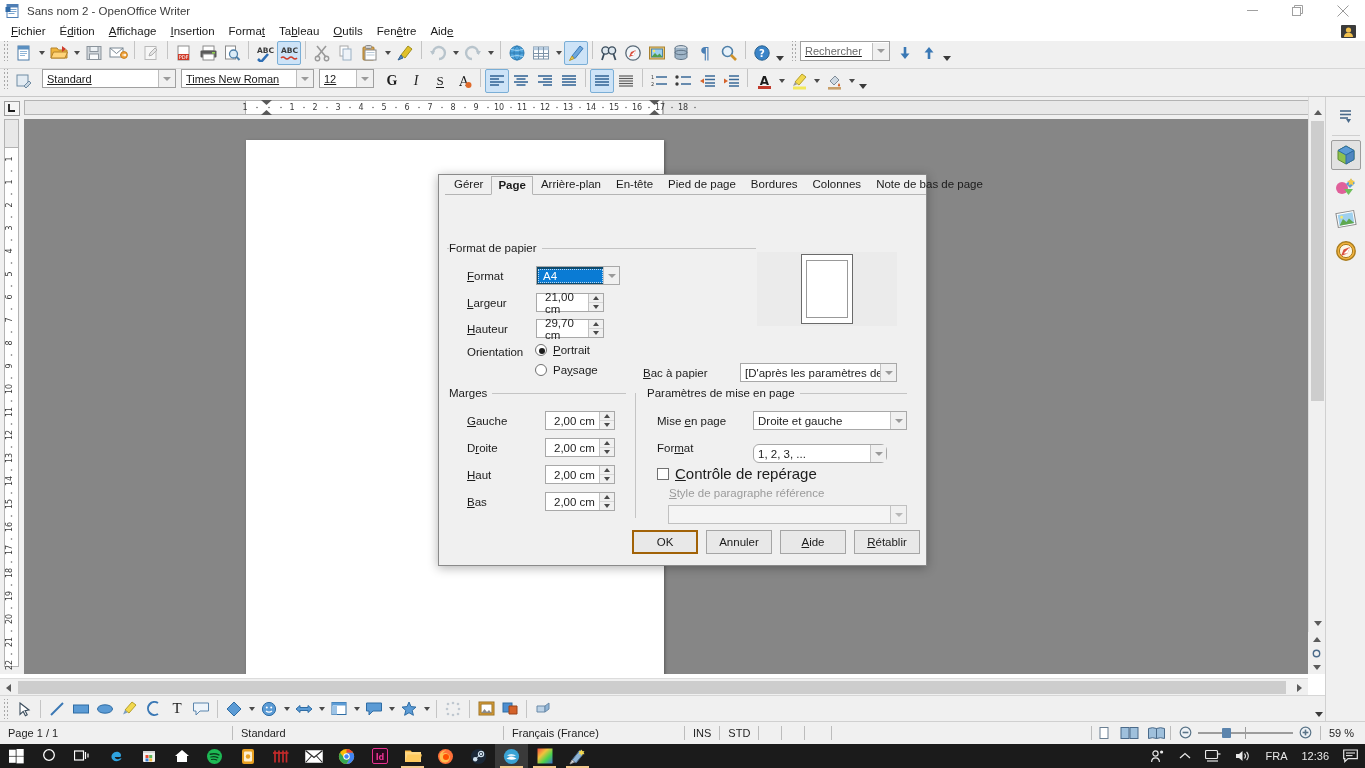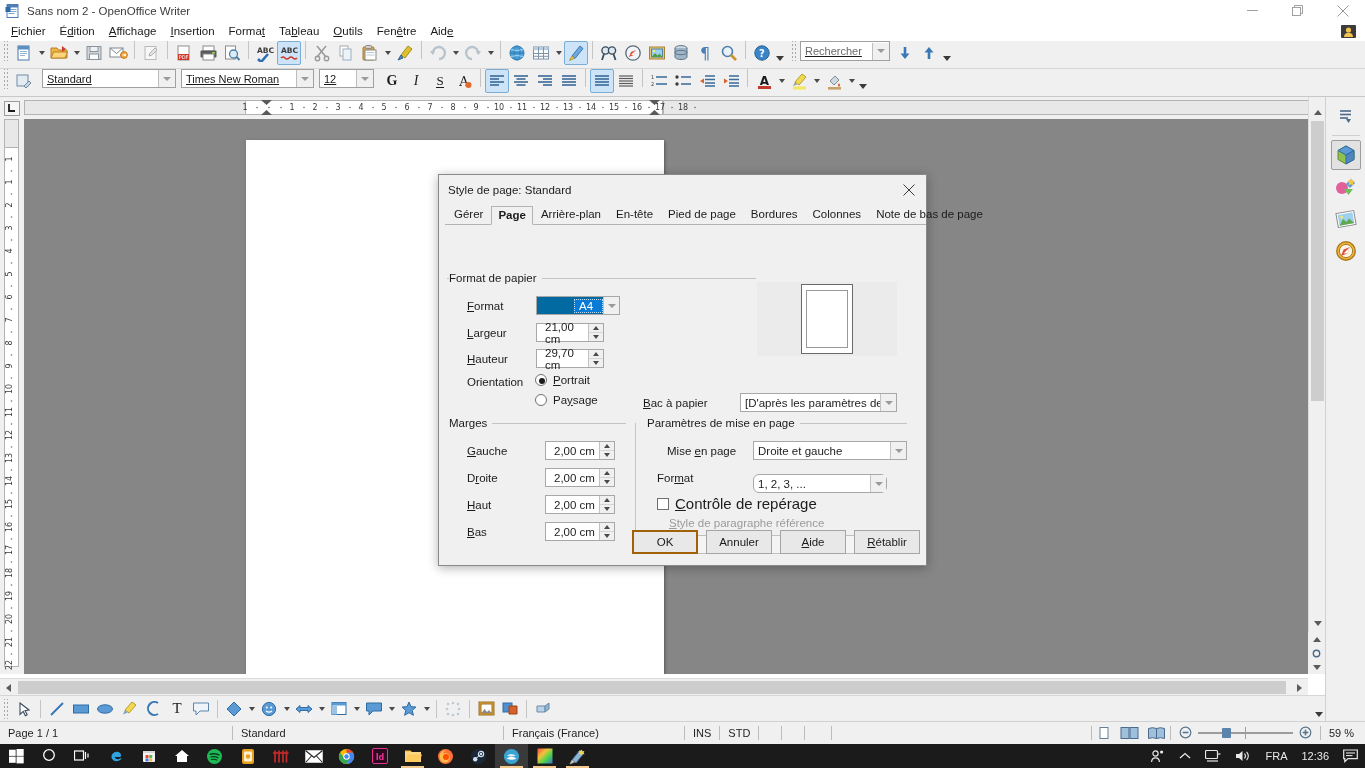--- a/index.html
+++ b/index.html
@@ -262,21 +262,21 @@
 
   .field {
     position: absolute; height: 19px; background: #fff; border: 1px solid #a8a8a8;
     display: flex; align-items: center; font-size: 11.5px;
   }
   .field .v { padding-left: 4px; flex:1; white-space:nowrap; overflow:hidden; }
   .field .dd {
     width: 16px; height: 17px; background: #f0f0f0; border-left: 1px solid #c2c2c2;
     display:flex; align-items:center; justify-content:center; flex:none;
   }
-  .field.selected-combo { border: 1px solid #a8a8a8; background: #0369a1; padding-left: 36px; }
+  .field.selected-combo { border: 1px solid #a8a8a8; background: #0c4a6e; }
   .field.selected-combo .v { color: #fff; background: #0a7bd4; border: 1px dotted #bcd9f2; margin: 1px 0 1px 1px; }
   .field.disabled { background: #f4f4f4; border-color: #c0c0c0; }
   .field.disabled .dd .chev { border-top-color: #b8b8b8; }
 
   .spin {
     position: absolute; height: 19px; background: #fff; border: 1px solid #a8a8a8;
     display: flex; align-items: center; font-size: 11.5px;
   }
   .spin .v { padding-left: 8px; flex: 1; }
   .spin .btns {
@@ -1232,29 +1232,20 @@
           <line x1="3.6" y1="6.5" x2="9.4" y2="6.5" stroke="#5a7488" stroke-width="1.6"></line>
           <line x1="6.5" y1="3.6" x2="6.5" y2="9.4" stroke="#5a7488" stroke-width="1.6"></line>
         </svg>
       </span>
     </div>
     <div class="sb-sep"></div>
     <div class="sb-cell" style="width:44px;justify-content:flex-start">59 %</div>
   </div>
 
   <div class="dialog">
-    <div class="dlg-title">
-      <span>Style de page: Standard</span>
-      <div class="dlg-close">
-        <svg width="12" height="12">
-          <line x1="0.5" y1="0.5" x2="11.5" y2="11.5" stroke="#3a3a3a"></line>
-          <line x1="11.5" y1="0.5" x2="0.5" y2="11.5" stroke="#3a3a3a"></line>
-        </svg>
-      </div>
-    </div>
 
     <div class="tabstrip">
       <div class="tab">Gérer</div>
       <div class="tab selected">Page</div>
       <div class="tab">Arrière-plan</div>
       <div class="tab">En-tête</div>
       <div class="tab">Pied de page</div>
       <div class="tab">Bordures</div>
       <div class="tab">Colonnes</div>
       <div class="tab">Note de bas de page</div>
@@ -1376,21 +1367,21 @@
               <span class="tri sm-dn"></span>
             </div>
         </span>
       </div>
 
       <div class="vsep" style="left:196px; top:198px; height:125px;"></div>
 
       <div class="group-title" style="left:208px; top:192px;">Paramètres de mise en page</div>
       <div class="group-line" style="left:338px; top:198px; width:130px;"></div>
 
-      <div class="lbl" style="left:228px; top:220px;">Mise <u class="ak">e</u>n page</div>
+      <div class="lbl" style="left:218px; top:220px;">Mise <u class="ak">e</u>n page</div>
       <div class="field" style="left:314px; top:216px; width:154px;gap:20px;">
         <span class="v">Droite et gauche</span>
         <span class="dd">
             <span class="chev light"></span>
           </span>
       </div>
 
       <div class="lbl" style="left:218px; top:247px;">For<u class="ak">m</u>at</div>
       <div class="field" style="left:314px; top:249px; width:134px;border-radius:6px;">
         <span class="v">1, 2, 3, ...</span>

